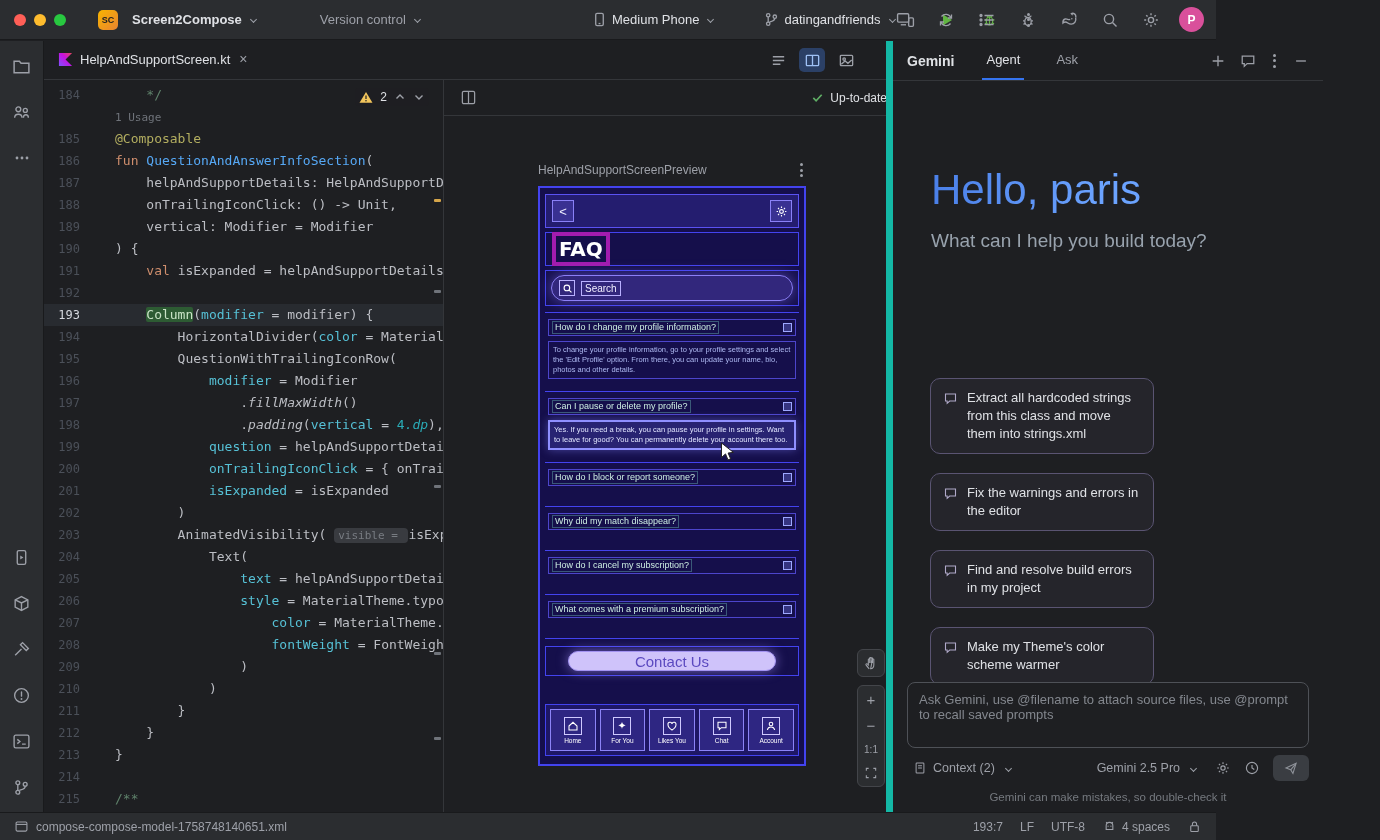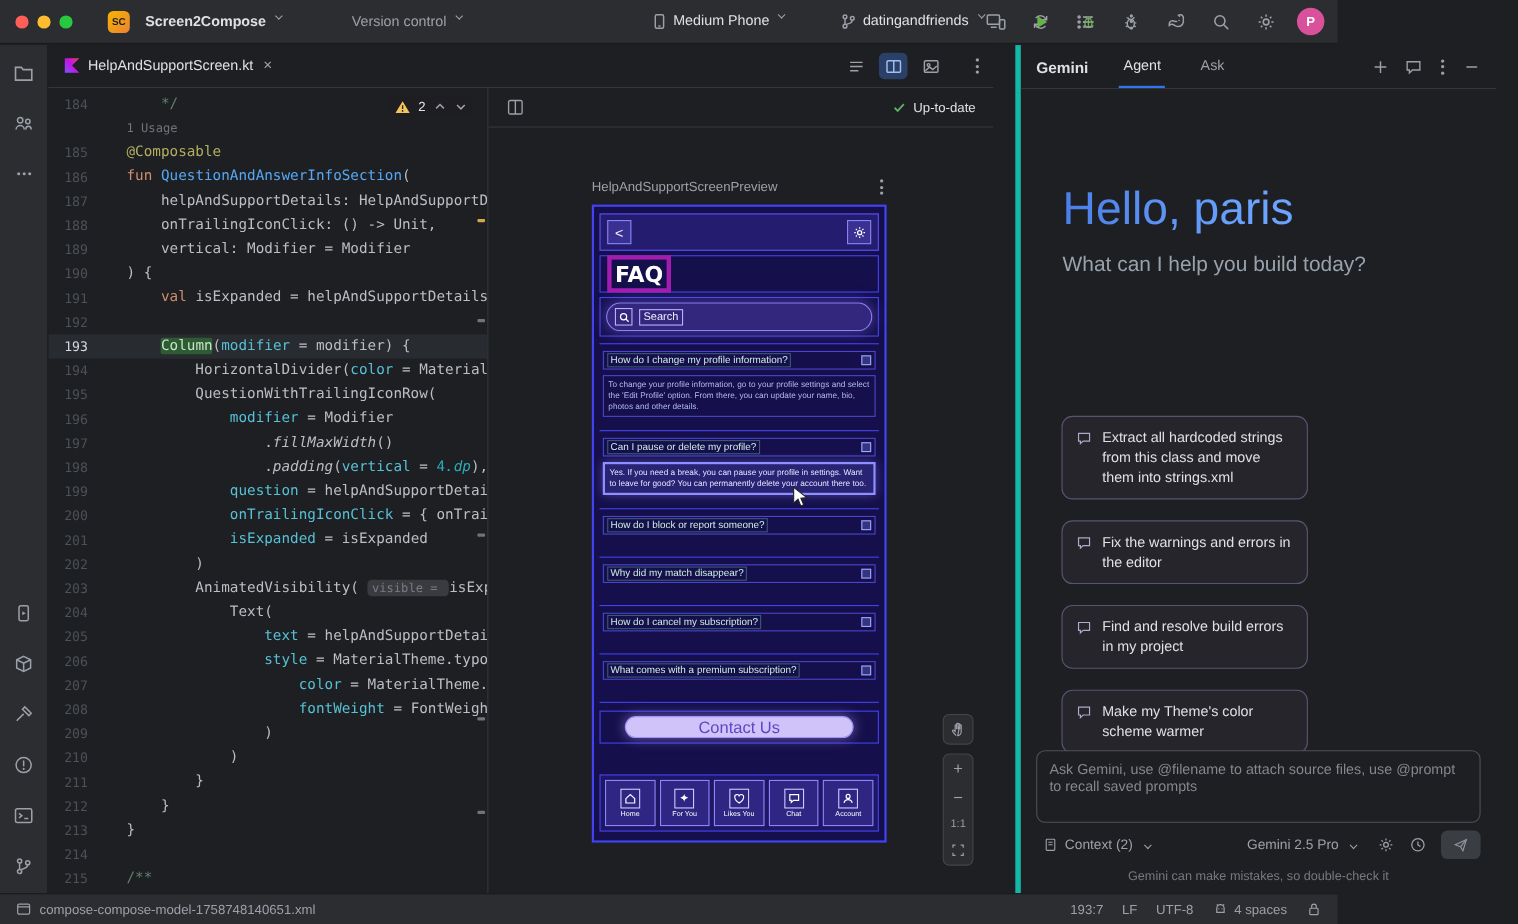--- a/index.html
+++ b/index.html
@@ -8,21 +8,21 @@
   svg{display:block}
   .ic{color:#9da0a8}
   .chev{display:inline-block;width:5px;height:5px;border-right:1.4px solid #9da0a8;border-bottom:1.4px solid #9da0a8;transform:rotate(45deg);margin-left:5px;vertical-align:2px}
 
   
   .titlebar{position:absolute;top:0;left:0;right:0;height:40px;background:#2b2d30;border-bottom:1px solid #191a1c;display:flex;align-items:center}
   .lights{display:flex;gap:8px;margin:0 14px 0 14px}
   .light{width:12px;height:12px;border-radius:50%}
   .l-red{background:#ff5f57}.l-yel{background:#febc2e}.l-grn{background:#28c840}
   .appbadge{width:20px;height:20px;border-radius:5px;background:linear-gradient(135deg,#f7b500,#e98330);color:#1e1f22;font-weight:bold;font-size:9px;display:flex;align-items:center;justify-content:center;margin:0 8px 0 18px}
-  .tb-item{display:flex;align-items:flex-start;gap:4px;padding:4px 6px;border-radius:6px;white-space:nowrap}
+  .tb-item{display:flex;align-items:center;gap:4px;padding:4px 6px;border-radius:6px;white-space:nowrap}
   .tb-project{font-weight:bold}
   .tb-vcs{color:#9da0a8;margin-left:52px}
   .tb-center{position:absolute;left:585px;display:flex;align-items:center;gap:14px}
   .tb-right{position:absolute;right:12px;display:flex;align-items:center;gap:15px}
   .avatar{width:25px;height:25px;border-radius:50%;background:#d9509b;color:#fff;font-size:12px;font-weight:bold;display:flex;align-items:center;justify-content:center}
 
   
   .leftrail{position:absolute;top:41px;left:0;width:44px;bottom:28px;background:#2b2d30;border-right:1px solid #191a1c;display:flex;flex-direction:column;align-items:center;padding:12px 0;gap:20px}
   .leftrail .spacer{flex:1}
   .rightrail{position:absolute;top:41px;right:0;width:40px;bottom:28px;background:#2b2d30;border-left:1px solid #191a1c;display:flex;flex-direction:column;align-items:center;padding:12px 0;gap:18px}
@@ -96,21 +96,21 @@
   .nav-ic{width:18px;height:18px;border:1px solid #cfc9ff;display:flex;align-items:center;justify-content:center;color:#fff}
   .nav-lb{font-size:6.5px;color:#fff}
 
   
   .zoom-pan{position:absolute;right:18px;top:533px;width:28px;height:28px;border-radius:6px;background:#2b2d30;border:1px solid #43454a;display:flex;align-items:center;justify-content:center}
   .zoom-group{position:absolute;right:18px;top:569px;width:28px;border-radius:6px;background:#2b2d30;border:1px solid #43454a;display:flex;flex-direction:column;align-items:center}
   .zoom-btn{width:28px;height:26px;display:flex;align-items:center;justify-content:center;color:#9da0a8;font-size:15px}
   .zoom-ratio{font-size:10px;color:#9da0a8;height:22px;display:flex;align-items:center}
 
   
-  .gemini{position:absolute;left:923px;top:41px;width:437px;bottom:28px;background:#1e1f22;border-left:5px solid #14b8a6}
+  .gemini{position:absolute;left:886px;top:41px;width:437px;bottom:28px;background:#1e1f22;border-left:7px solid #14b8a6}
   .gem-header{position:absolute;left:0;right:0;top:0;height:40px;border-bottom:1px solid #34363a;display:flex;align-items:center;padding:0 14px}
   .gem-title{font-weight:bold;font-size:14px}
   .gem-tab{height:100%;display:flex;align-items:center;padding:0 4px;margin-left:28px;color:#9da0a8;border-bottom:2px solid transparent}
   .gem-tab.active{color:#dfe1e5;border-bottom:2px solid #3574f0}
   .gem-header-icons{margin-left:auto;display:flex;align-items:center;gap:14px}
   .gem-greeting{position:absolute;left:38px;top:125px;font-size:42px;font-weight:300;background:linear-gradient(90deg,#4a7fe8 0%,#6ba3ff 80%);-webkit-background-clip:text;background-clip:text;color:transparent}
   .gem-subtitle{position:absolute;left:38px;top:182px;width:330px;font-size:19px;font-weight:300;line-height:36px;color:#98a2ad}
   .gem-cards{position:absolute;left:37px;top:337px;width:224px;display:flex;flex-direction:column;gap:19px}
   .gem-card{border:1px solid #5a5472;background:#25252b;border-radius:10px;padding:10px 12px;display:flex;gap:9px;font-size:13px;line-height:18px;color:#dfe1e5}
   .gem-card-ic{flex:0 0 15px;margin-top:2px;color:#b0a9c9}

